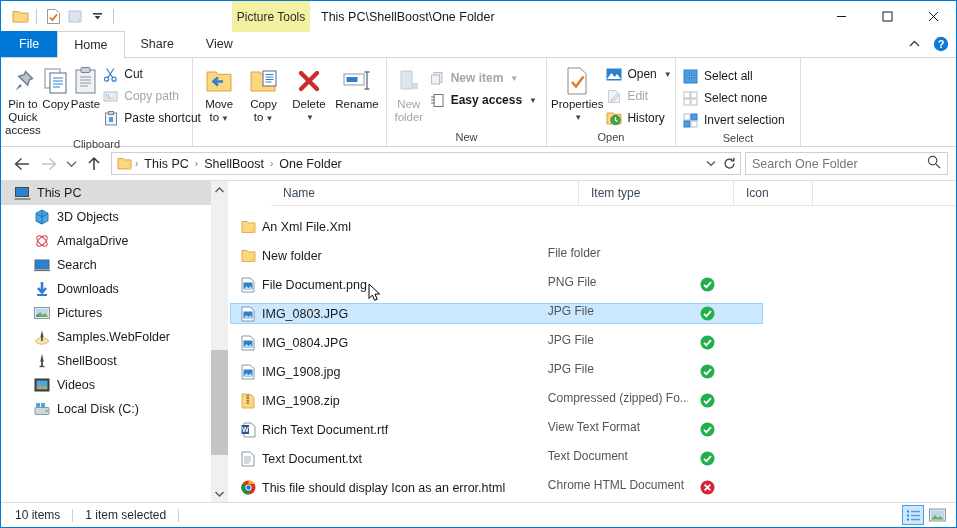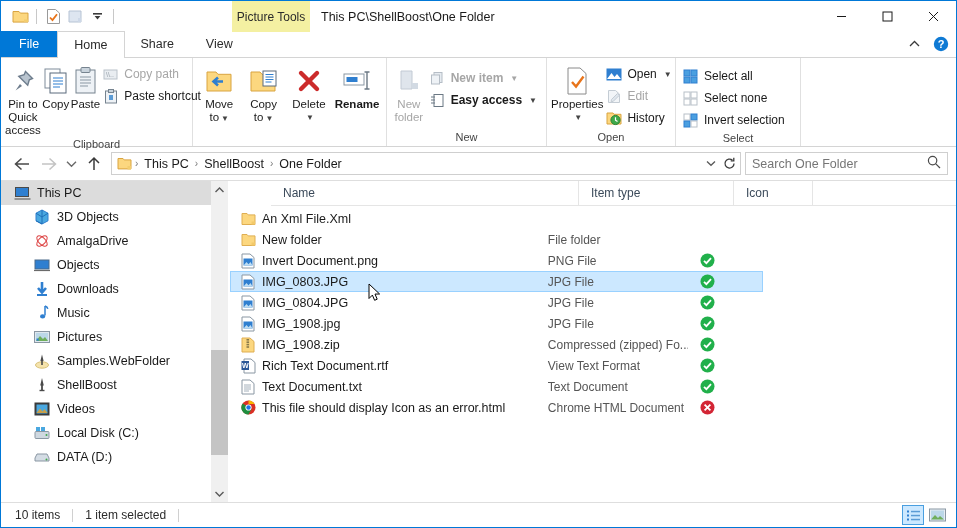--- a/index.html
+++ b/index.html
@@ -211,23 +211,23 @@
   }
   .col {
     height: 25px; display: flex; align-items: center;
     font-size: 12px; color: #3b4a5a;
     padding-left: 12px;
     border-right: 1px solid #e5e5e5;
   }
   #rows { flex: 1; position: relative; padding-top: 2px; }
   .row {
     height: 21px;
-    display: flex; align-items: center;
+    display: flex; 
     font-size: 12.5px; color: #1a1a1a;
-    margin: 0 2px;
+    margin: 8px 2px;
     border: 1px solid transparent;
   }
   .row.selected {
     background: #cce8ff;
     border: 1px solid #99d1ff;
   }
   .cell-name { display: flex; align-items: center; gap: 6px; padding-left: 9px; overflow: hidden; white-space: nowrap; }
   .cell-type { color: #555; font-size: 12px; padding-left: 12px; white-space: nowrap; overflow: hidden; }
   .cell-icon { display: flex; align-items: center; padding-left: 12px; }
   .fico { width: 16px; height: 16px; display: flex; align-items: center; justify-content: center; flex: 0 0 16px; }
@@ -365,20 +365,32 @@
                 <rect x="3" y="4" width="19" height="23" fill="#eef2f6" stroke="#76838f"></rect>
                 <rect x="8" y="1.5" width="9" height="5" rx="1" fill="#c9d3dc" stroke="#76838f"></rect>
                 <g stroke="#8a97a3" stroke-width="1">
                   <path d="M7 11h11M7 14h11M7 17h11M7 20h8"></path>
                 </g>
               </svg>
           </span>
           <span>Paste</span>
         </div>
         <div class="smallcol">
+          <div class="smallbtn">
+            <span class="ico">
+              <svg width="15" height="15" viewBox="0 0 15 15">
+                  <g stroke="#2f7fd0" stroke-width="1.2" fill="none">
+                    <path d="M3.5 1.5L10 11M11 1.5L4.5 11"></path>
+                    <circle cx="3.5" cy="12.2" r="2"></circle>
+                    <circle cx="11" cy="12.2" r="2"></circle>
+                  </g>
+                </svg>
+            </span>
+            <span>Cut</span>
+          </div>
           <div class="smallbtn disabled">
             <span class="ico">
               <svg width="15" height="13" viewBox="0 0 15 13">
                   <rect x="1" y="2" width="13" height="9" fill="#e9edf1" stroke="#b9c1c9"></rect>
                   <text x="7" y="9" font-size="7" fill="#9aa3ac" text-anchor="middle" font-family="Liberation Sans, sans-serif">\\..</text>
                 </svg>
             </span>
             <span>Copy path</span>
           </div>
           <div class="smallbtn">
@@ -423,21 +435,21 @@
         </div>
         <div class="bigbtn" style="width:50px;">
           <span class="ico">
             <svg width="26" height="26" viewBox="0 0 26 26">
                 <path d="M5 5l16 16M21 5L5 21" stroke="#cc2b2b" stroke-width="4.4" stroke-linecap="round"></path>
               </svg>
           </span>
           <span>Delete</span>
           <span class="caret">▼</span>
         </div>
-        <div class="bigbtn" style="width:54px;font-weight:bold;">
+        <div class="bigbtn" style="width:54px;">
           <span class="ico">
             <svg width="30" height="24" viewBox="0 0 30 24">
                 <rect x="2" y="5" width="20" height="11" fill="#fff" stroke="#8a97a3"></rect>
                 <rect x="4.5" y="8" width="11" height="5" fill="#2f7fd0"></rect>
                 <path d="M25 3v17M22.5 3h5M22.5 20h5" stroke="#6b7884" stroke-width="1.4"></path>
               </svg>
           </span>
           <span>Rename</span>
         </div>
       </div>
@@ -664,40 +676,30 @@
         </span>
         <span>AmalgaDrive</span>
       </div>
       <div class="nav-item child">
         <span class="nav-ico">
           <svg width="16" height="14" viewBox="0 0 16 14">
               <rect x="1" y="2" width="14" height="9" fill="#2f7fd0" stroke="#4a6a8a"></rect>
               <path d="M0 12.5h16" stroke="#6a6a6a" stroke-width="1.2"></path>
             </svg>
         </span>
-        <span>Objects</span>
+        <span>Search</span>
       </div>
       <div class="nav-item child">
         <span class="nav-ico">
           <svg width="14" height="16" viewBox="0 0 14 16">
               <path d="M7 1v9M3 7l4 4.5L11 7" stroke="#2f7fd0" stroke-width="2.6" fill="none"></path>
               <path d="M2 14h10" stroke="#2f7fd0" stroke-width="2"></path>
             </svg>
         </span>
         <span>Downloads</span>
-      </div>
-      <div class="nav-item child">
-        <span class="nav-ico">
-          <svg width="14" height="16" viewBox="0 0 14 16">
-              <path d="M10 1v9.5" stroke="#2f7fd0" stroke-width="1.5"></path>
-              <ellipse cx="7.6" cy="11.4" rx="2.6" ry="2.1" fill="#2f7fd0"></ellipse>
-              <path d="M10 1c1.8.6 2.6 1.6 2.8 2.8" stroke="#2f7fd0" stroke-width="1.5" fill="none"></path>
-            </svg>
-        </span>
-        <span>Music</span>
       </div>
       <div class="nav-item child">
         <span class="nav-ico">
           <svg width="16" height="14" viewBox="0 0 16 14">
               <rect x="0.5" y="1.5" width="15" height="11" fill="#dfe8ef" stroke="#8a97a3"></rect>
               <rect x="2" y="3" width="12" height="8" fill="#bcd8e8"></rect>
               <path d="M2 11l4-5 3 3 2-2 3 4z" fill="#6fae5a"></path>
               <rect x="2.5" y="8.5" width="2.2" height="2.2" fill="#2f7fd0"></rect>
             </svg>
         </span>
@@ -737,29 +739,20 @@
         <span class="nav-ico">
           <svg width="16" height="15" viewBox="0 0 16 15">
               <rect x="1" y="5.5" width="14" height="7" rx="1" fill="#cfd8e0" stroke="#8a97a3"></rect>
               <rect x="2" y="1" width="4" height="4" fill="#4aa8e0"></rect>
               <rect x="7" y="1" width="4" height="4" fill="#4aa8e0"></rect>
               <circle cx="12.5" cy="9" r="1" fill="#3fa94a"></circle>
             </svg>
         </span>
         <span>Local Disk (C:)</span>
       </div>
-      <div class="nav-item child">
-        <span class="nav-ico">
-          <svg width="16" height="12" viewBox="0 0 16 12">
-              <path d="M1 7l2-4h10l2 4v3H1z" fill="#d4dce4" stroke="#8a97a3"></path>
-              <circle cx="12.5" cy="8.5" r="1" fill="#3fa94a"></circle>
-            </svg>
-        </span>
-        <span>DATA (D:)</span>
-      </div>
     </div>
 
     <div class="vscroll">
       <div class="sb-arrow">
         <svg width="9" height="6" viewBox="0 0 9 6">
             <path d="M0.5 5L4.5 1 8.5 5" stroke="#5a5a5a" stroke-width="1.4" fill="none"></path>
           </svg>
       </div>
       <div class="sb-track">
         <div class="sb-thumb" style="top:152px;height:105px;"></div>
@@ -819,21 +812,21 @@
 
         <div class="row" style="width:533px;">
           <div class="cell-name" style="width:306px;">
             <span class="fico">
               <svg width="14" height="16" viewBox="0 0 14 16">
                   <path d="M1 1h8l4 3.5V15H1z" fill="#fff" stroke="#8a97a3"></path>
                   <rect x="2.5" y="5.5" width="9" height="7" fill="#2f7fd0"></rect>
                   <path d="M2.5 12.5l3-3.5 2 2.2 2-2.2 2 3.5z" fill="#bcdcf2"></path>
                 </svg>
             </span>
-            <span>Invert Document.png</span>
+            <span>File Document.png</span>
           </div>
           <div class="cell-type" style="width:153px;">PNG File</div>
           <div class="cell-icon" style="width:74px;">
             <svg width="15" height="15" viewBox="0 0 15 15">
                 <circle cx="7.5" cy="7.5" r="7" fill="#21b04b"></circle>
                 <path d="M4 7.8l2.4 2.4 4.6-5" stroke="#fff" stroke-width="1.8" fill="none"></path>
               </svg>
           </div>
         </div>
 

